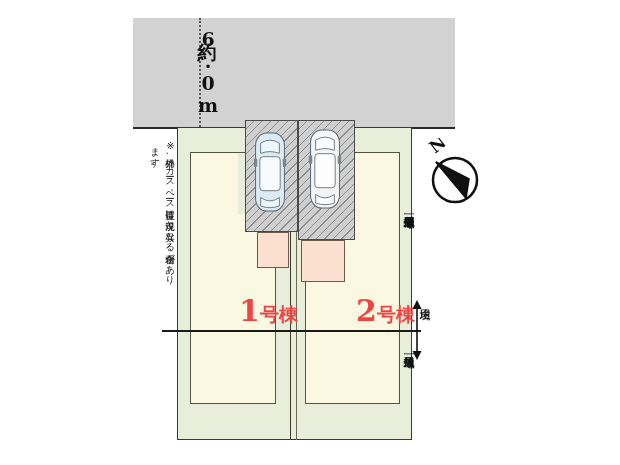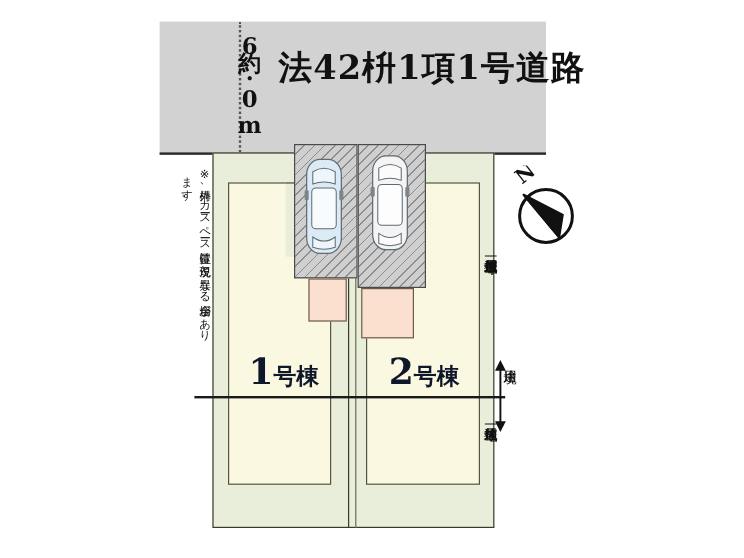--- a/index.html
+++ b/index.html
@@ -52,22 +52,22 @@
   #car1{left:253px;top:131px;}
   #car2{left:308px;top:128px;}
 
   
   .pad{position:absolute;background:#fbe0cf;border:1.5px solid #6b5b4a;
        box-sizing:border-box;}
   #pad1{left:257px;top:232px;width:32px;height:36px;}
   #pad2{left:301px;top:240px;width:44px;height:42px;}
 
   
-  .unit{position:absolute;color:#0f172a;font-weight:700;white-space:nowrap;
-        font-family:"DejaVu Serif","Liberation Serif",serif;}
+  .unit{position:absolute;color:#ef4444;font-weight:700;white-space:nowrap;
+        font-family:"DejaVu Serif","Liberation Serif",serif;margin-left:32px;}
   .unit .num{font-size:30px;}
   .unit .suf{font-size:19px;}
   #unit1{left:207px;top:293px;}
   #unit2{left:324px;top:293px;text-align:center;}
 
   
   .zone-line{position:absolute;left:162px;top:330px;width:259px;height:0;
         border-top:2px solid #1a1a1a;}
 
   
@@ -93,21 +93,20 @@
   .zarrow svg{display:block;}
 </style>
 </head>
 <body>
 
 <div id="stage">
 
   <div class="road"></div>
   <div class="road-dash"></div>
   <div class="road-width">約6.0m</div>
-  <div class="road-name">法42枡1項1号道路</div>
 
   <div class="site"></div>
 
   <div class="bldg" id="bldg1"></div>
   <div class="notch"></div>
   <div class="bldg" id="bldg2"></div>
 
   <div class="plot-split"></div>
   <div class="plot-split2"></div>
 

